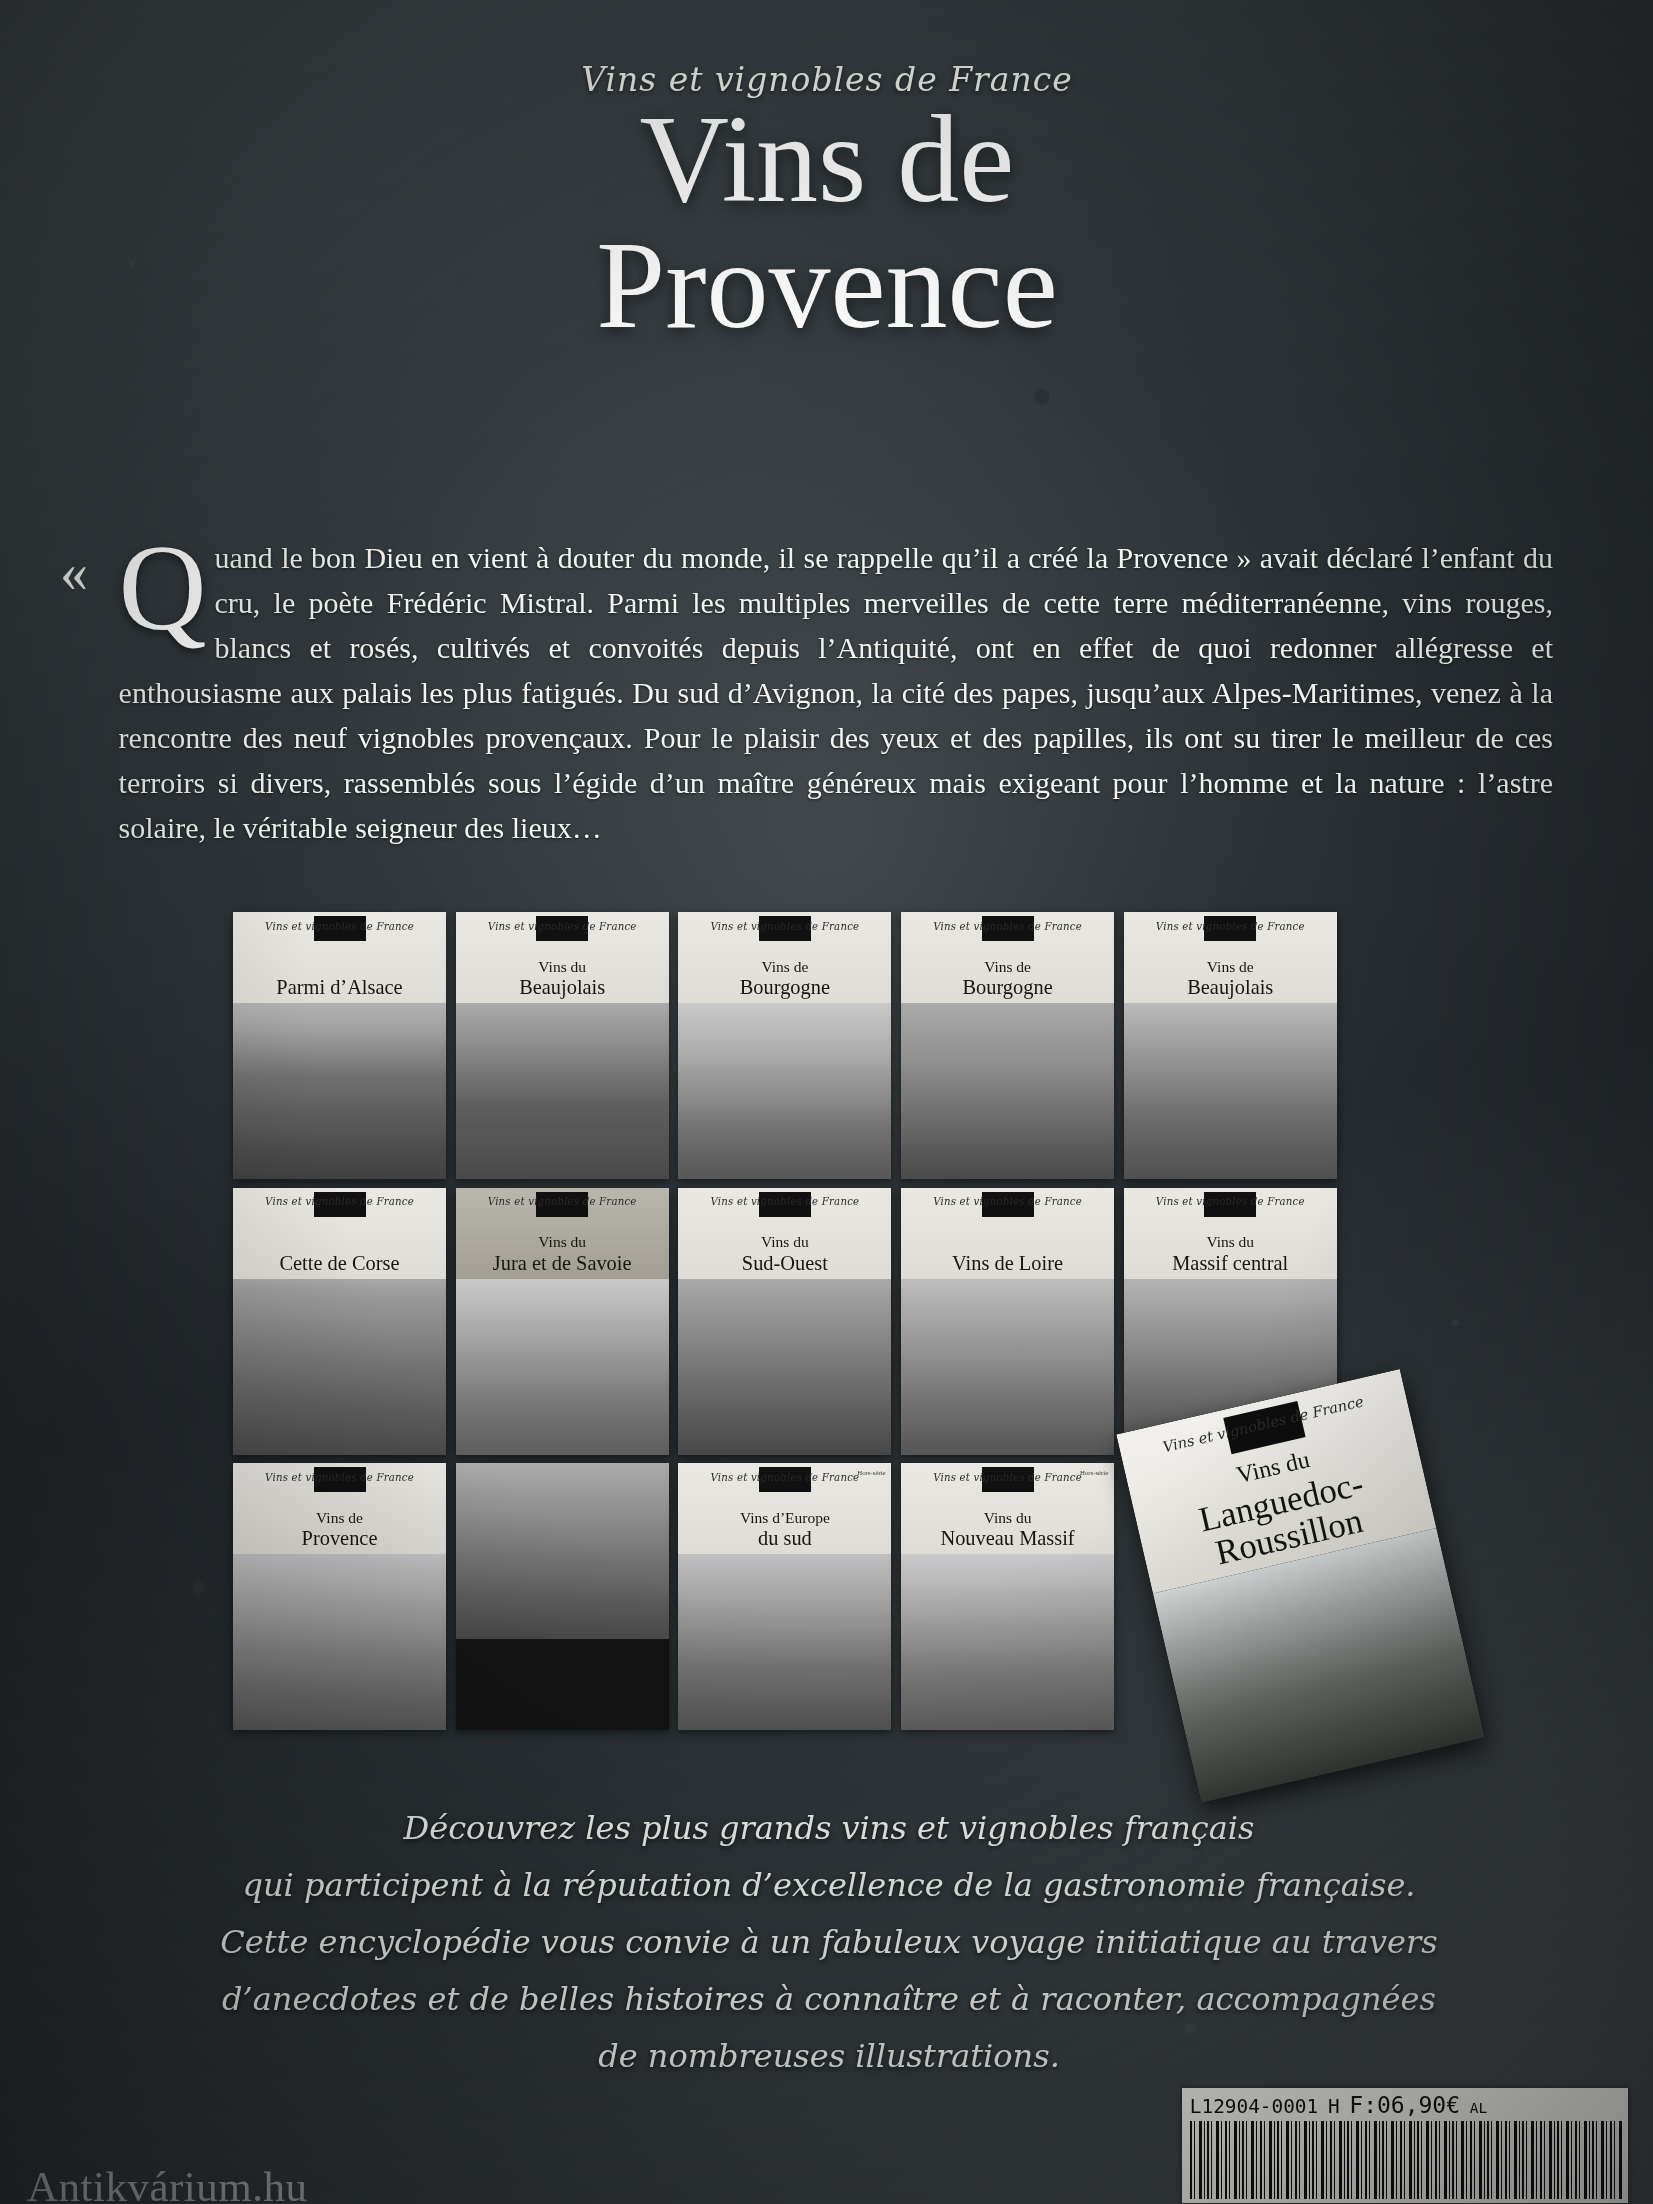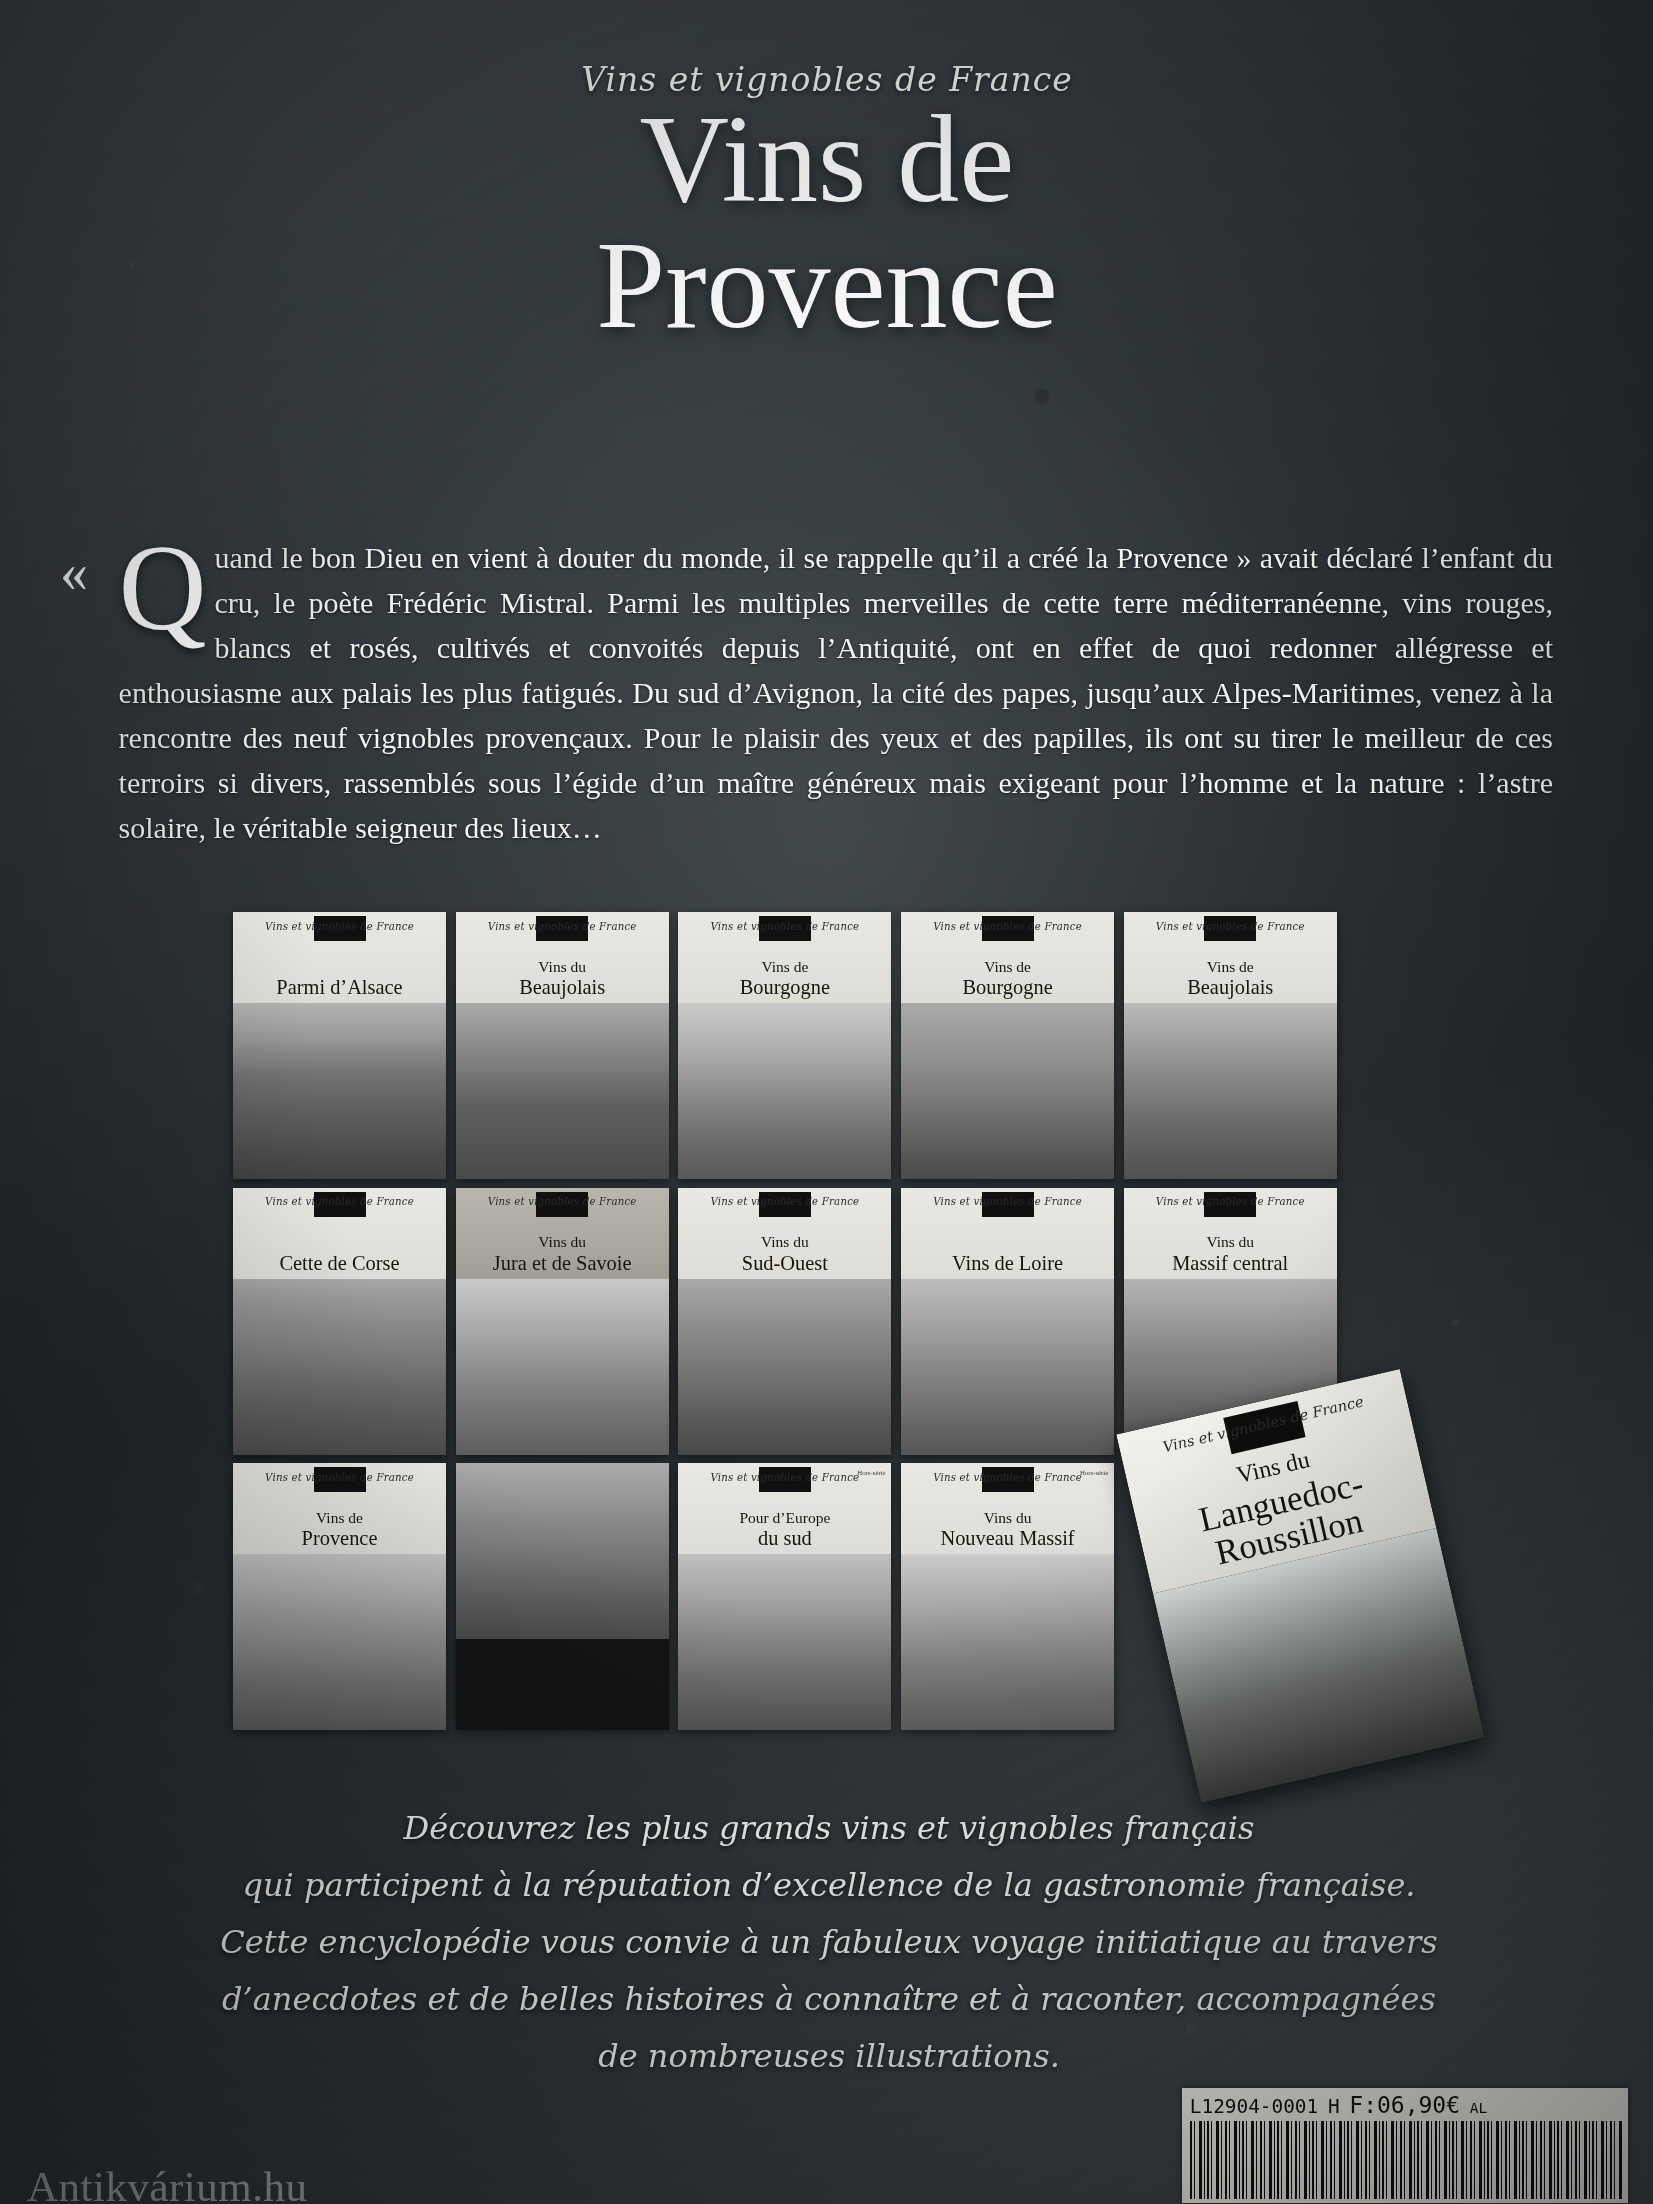--- a/index.html
+++ b/index.html
@@ -376,21 +376,21 @@
         <div class="photo ph-k"></div>
       </div>
       <div class="book">
         <div class="photo ph-l"></div>
       </div>
       <div class="book">
         <div class="cover-top">
           <div class="blackbar"></div>
           <div class="series">Vins et vignobles de France</div>
           <div class="corner-tag">Hors-série</div>
-          <div class="bk-title"><span class="small">Pour d’Europe</span><span>du sud</span></div>
+          <div class="bk-title"><span class="small">Vins d’Europe</span><span>du sud</span></div>
         </div>
         <div class="photo ph-m"></div>
       </div>
       <div class="book">
         <div class="cover-top">
           <div class="blackbar"></div>
           <div class="series">Vins et vignobles de France</div>
           <div class="corner-tag">Hors-série</div>
           <div class="bk-title"><span class="small">Vins du</span><span>Nouveau Massif</span></div>
         </div>

